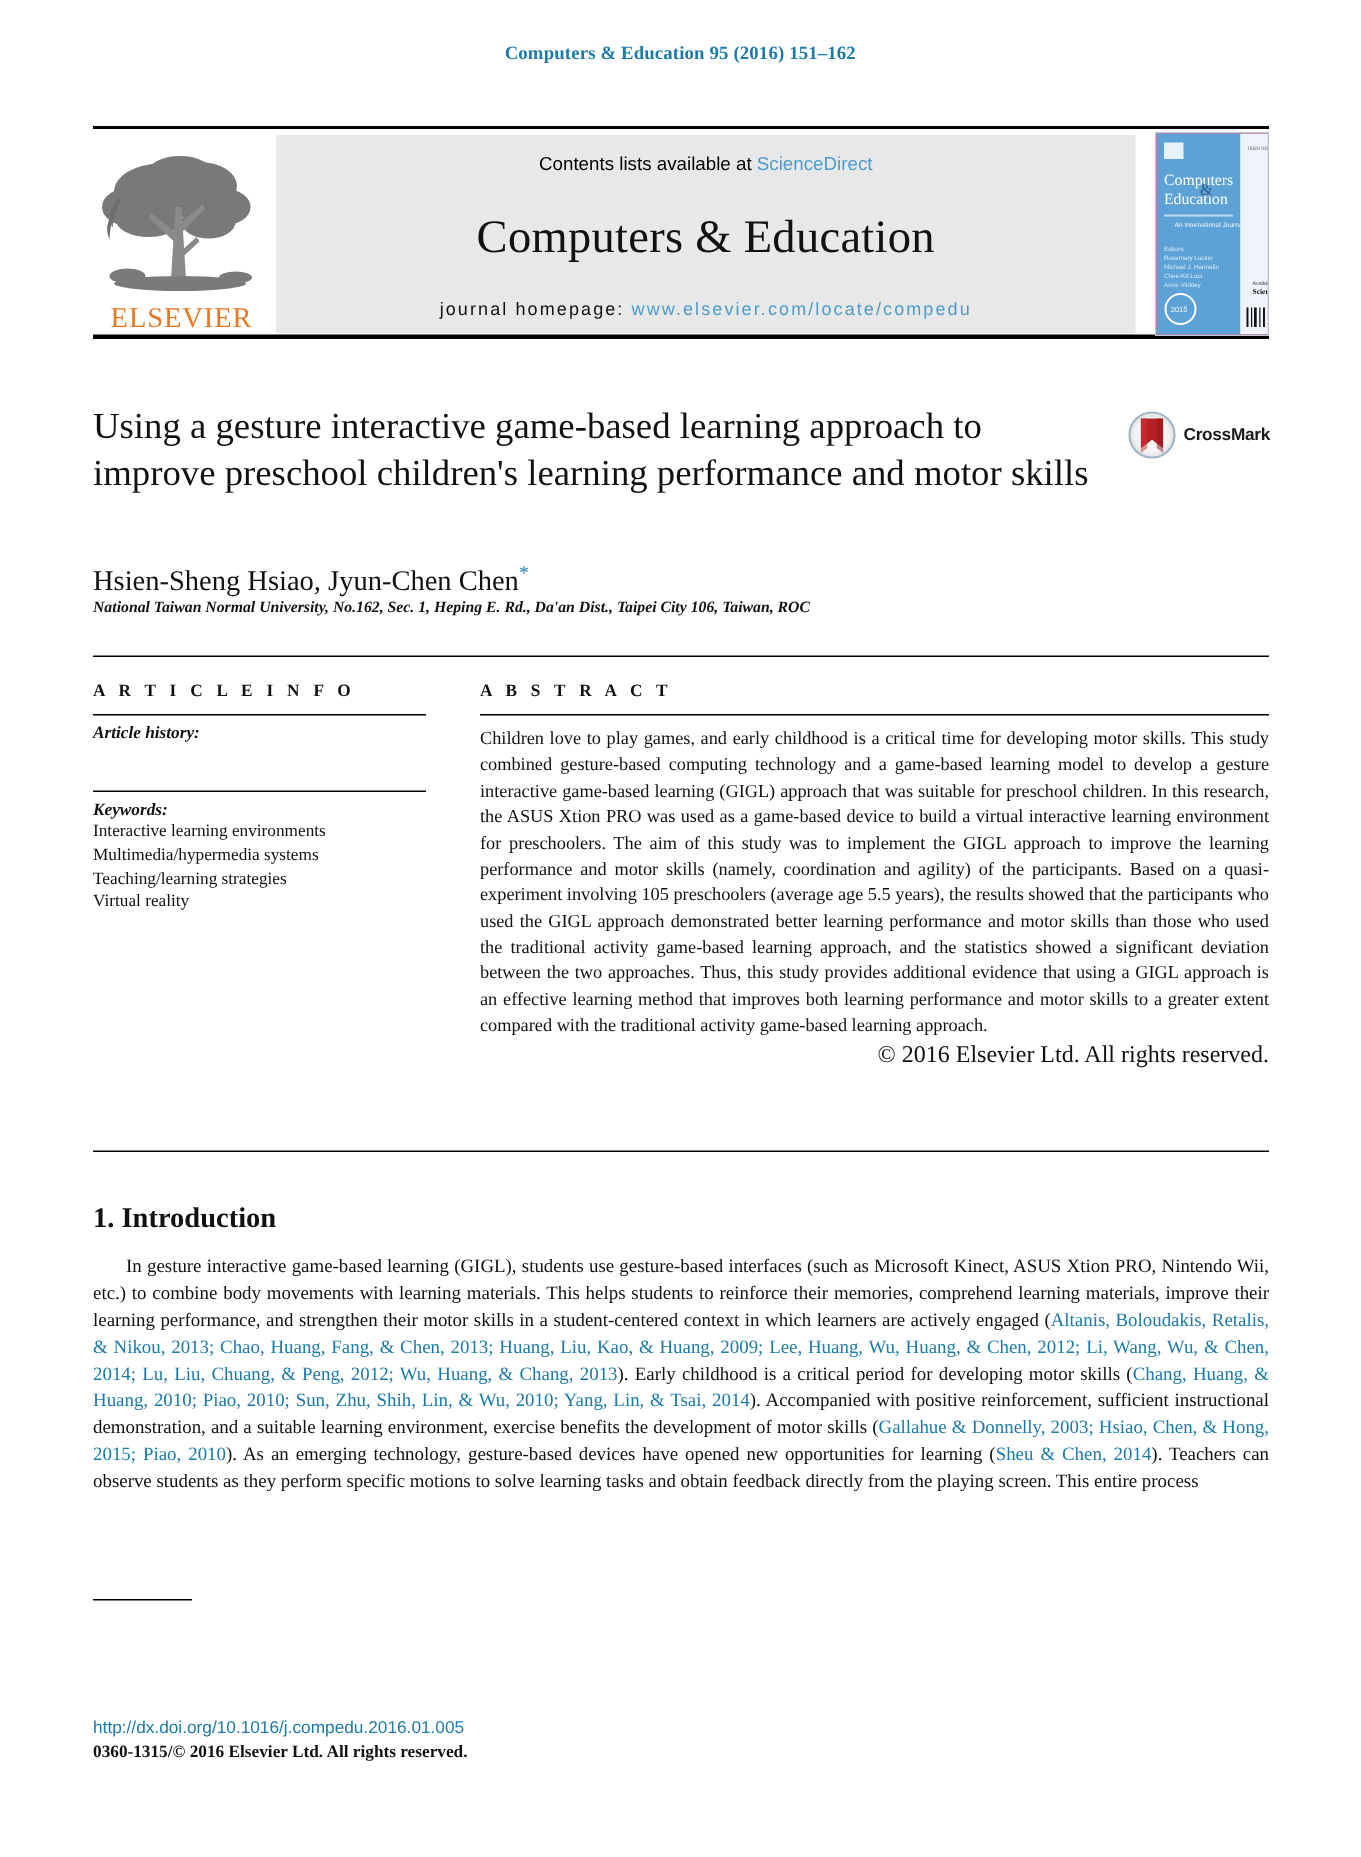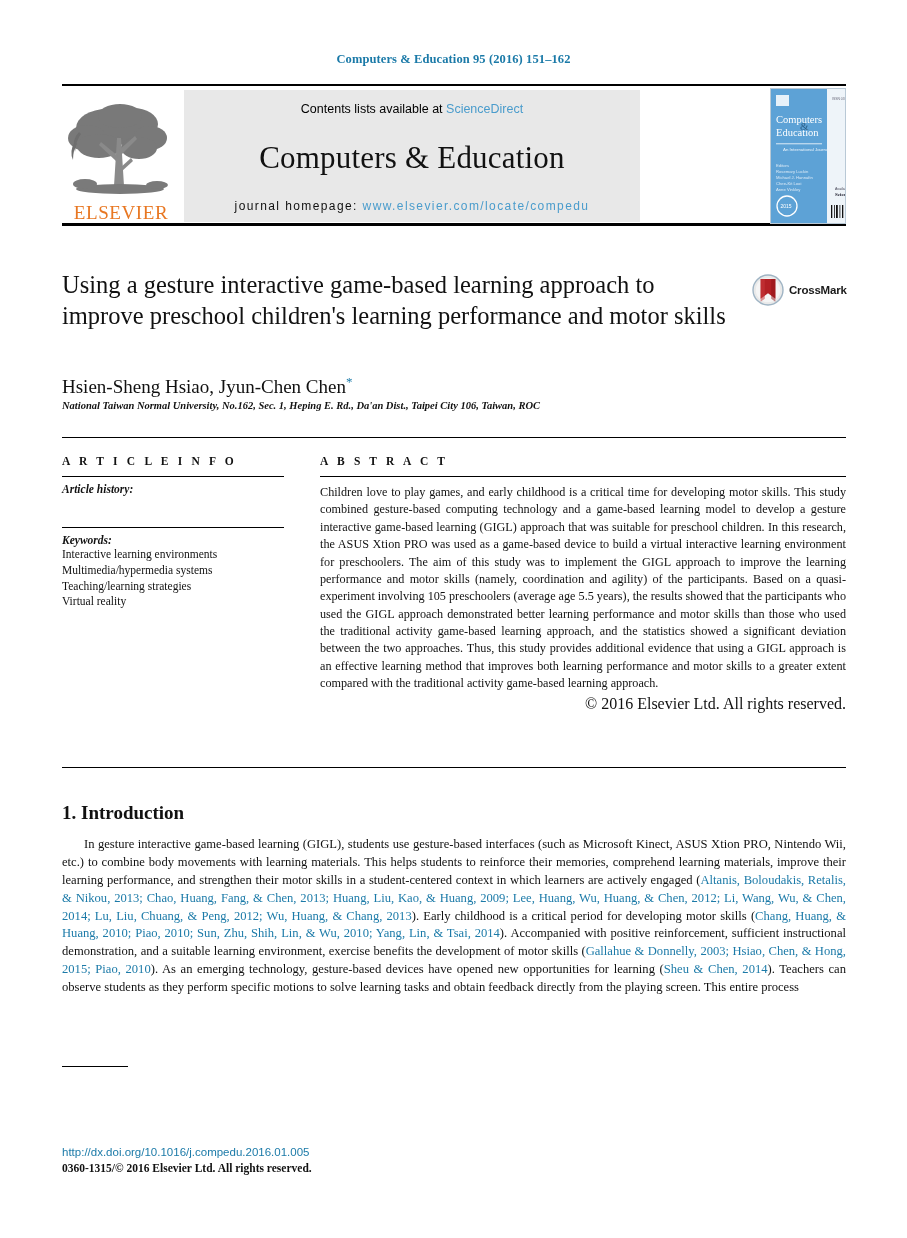--- a/index.html
+++ b/index.html
@@ -16,21 +16,21 @@
   }
   .page {
     position: absolute;
     left: 0; top: 0;
     width: 907px; height: 1238px;
   }
 
   
   .runhead {
     position: absolute;
-    left: 0; top: 52px;
+    left: 0; top: 28px;
     width: 907px;
     text-align: center;
     font-family: "Liberation Serif", serif;
     font-size: 12.5px;
     font-weight: bold;
     color: #1b7aa8;
     letter-spacing: .1px;
   }
 
   
@@ -54,21 +54,21 @@
     font-family: "Liberation Serif", serif;
     font-size: 19px;
     letter-spacing: 0.6px;
     color: #E87722;
     line-height: 1;
     margin-top: 1px;
   }
   .grey-panel {
     position: absolute;
     left: 122px; top: 4px;
-    width: 456px; height: 132px;
+    width: 573px; height: 132px;
     background: #e8e8e8;
     display: flex; flex-direction: column;
     align-items: center; justify-content: space-between;
     padding: 12px 0 9px 0;
   }
   .contents-line {
     font-family: "Liberation Sans", sans-serif;
     font-size: 12.5px;
     color: #000;
   }

